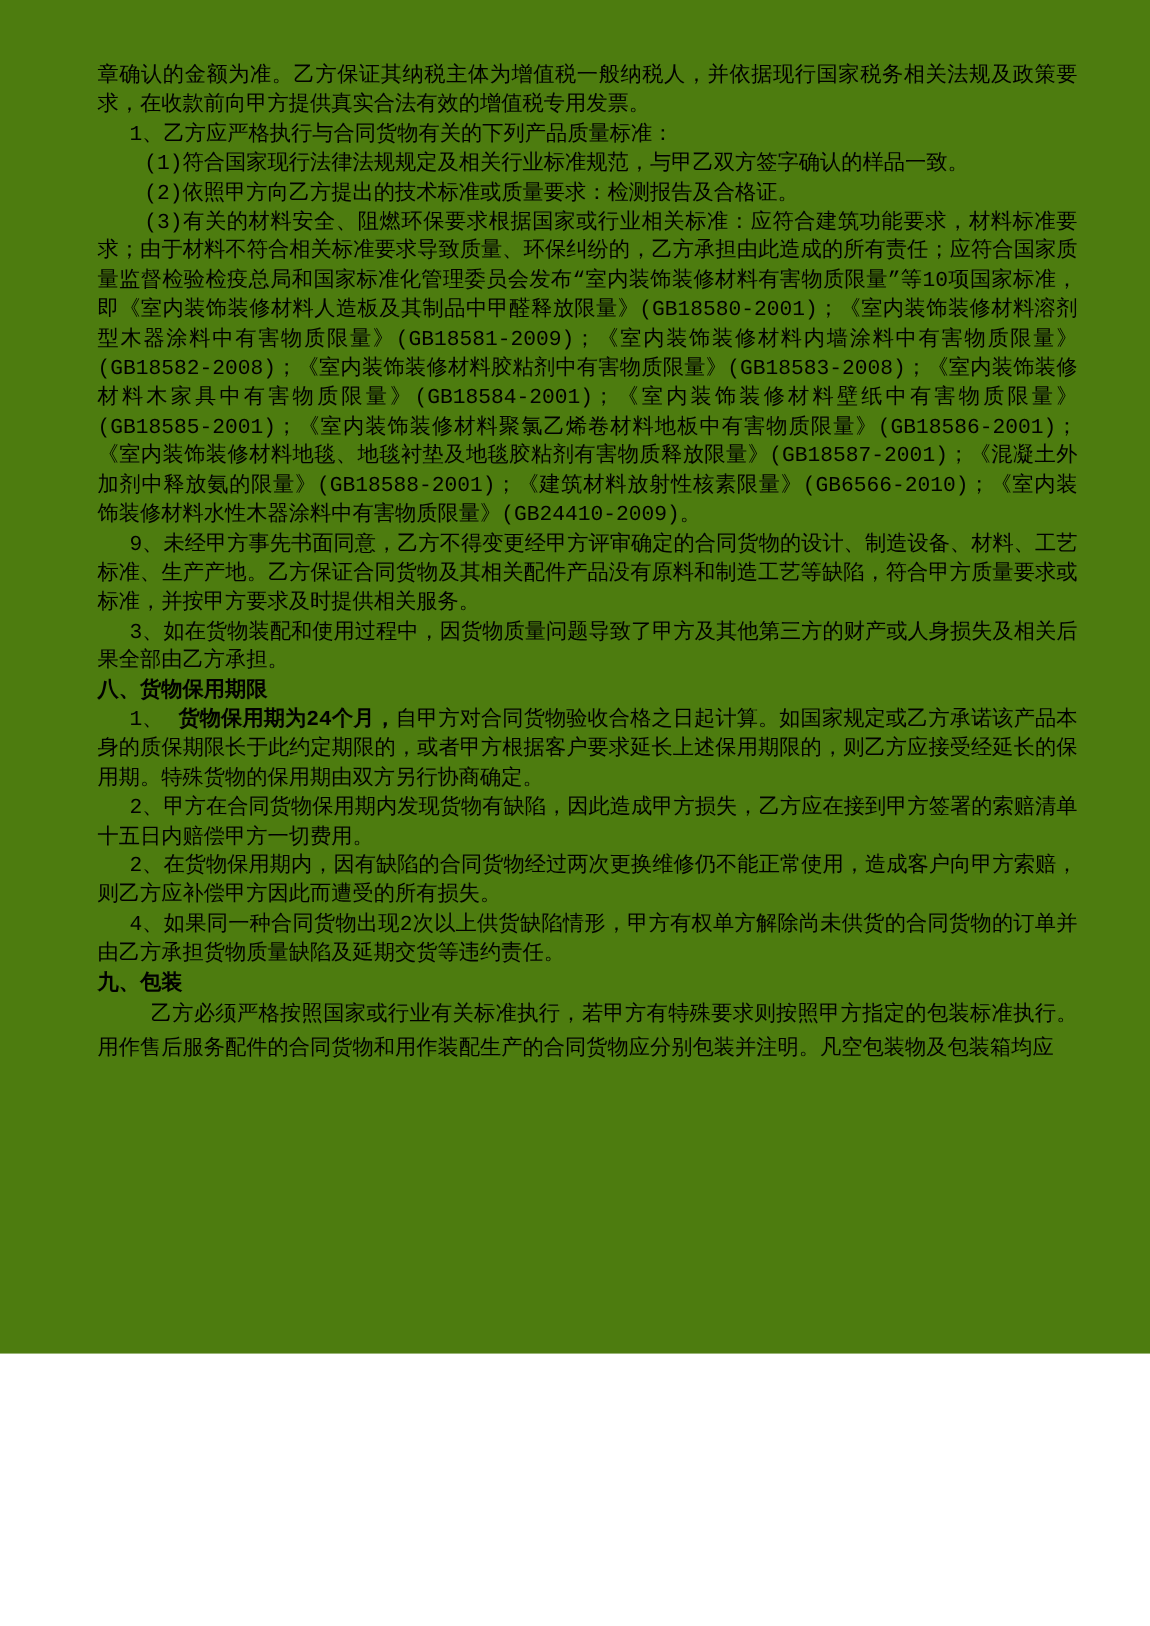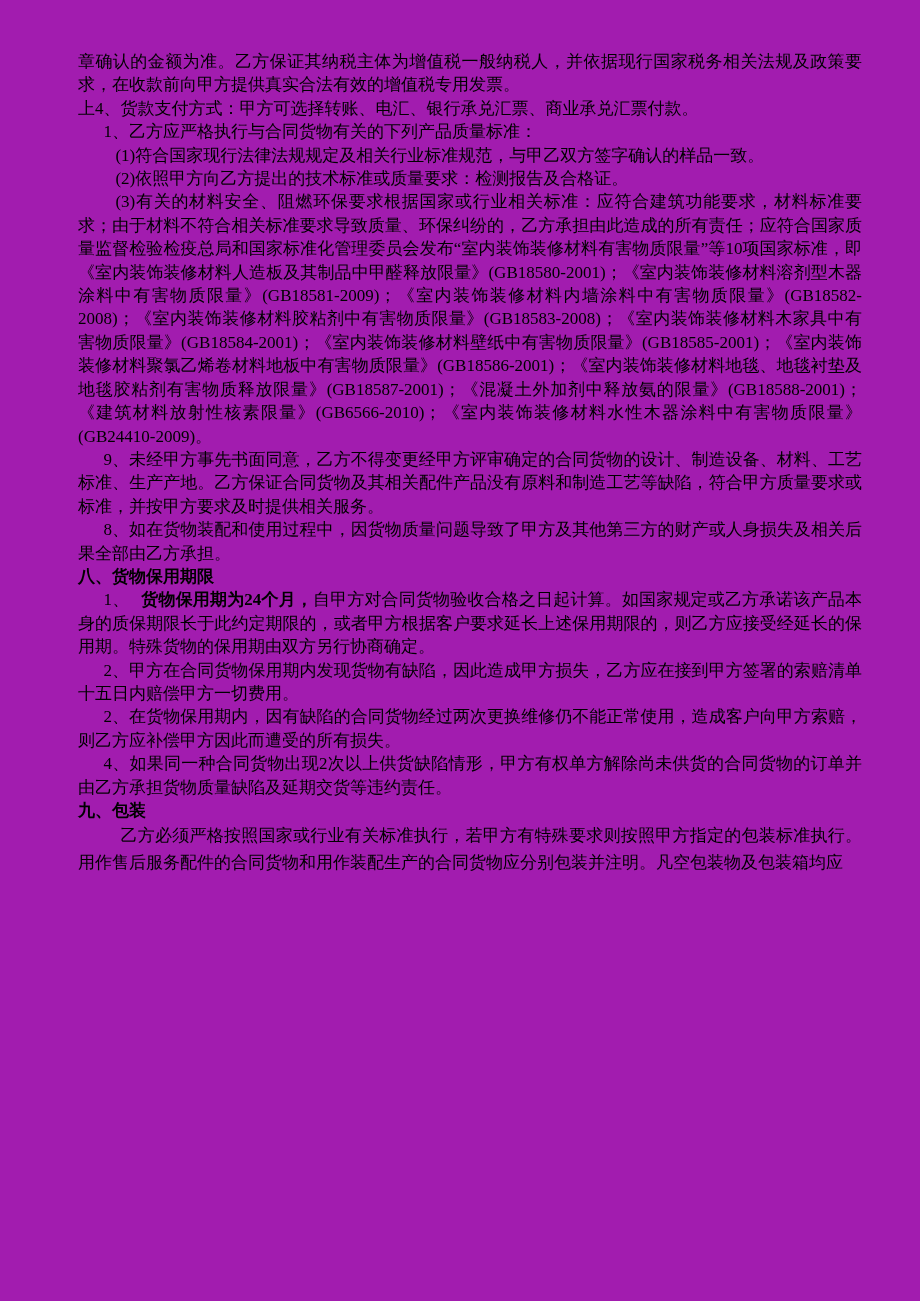--- a/index.html
+++ b/index.html
@@ -1,50 +1,49 @@
 <!DOCTYPE html>
 <html lang="zh"><head>
 <meta charset="utf-8">
 <style>
   html, body { margin: 0; padding: 0; background: #ffffff; }
   .page {
     position: relative;
     width: 920px;
-    height: 1301px;
+    height: 1083px;
     box-sizing: border-box;
-    background: #a21caf;
+    background: #4d7c0f;
     color: #000000;
     padding: 50px 58px 0 78px;
-    font-family: Liberation Serif, serif;
+    font-family: Liberation Mono, monospace;
     font-size: 17px;
     line-height: 23.4px;
     text-align: justify;
     overflow: hidden;
   }
   .page p { margin: 0; padding: 0; }
   .cont    { text-indent: 0; }
   .para    { text-indent: 1.5em; }
   .sub     { text-indent: 2.2em; }
   .heading { text-indent: 0; font-weight: bold; }
   .h9      { margin-top: 10px; }
   .sec9    { text-indent: 2.5em; line-height: 27px; margin-top: 3px; }
   b { font-weight: bold; margin-left: 12px; }
 </style>
 </head>
 <body>
 
 <div class="page">
   <p class="cont">章确认的金额为准。乙方保证其纳税主体为增值税一般纳税人，并依据现行国家税务相关法规及政策要求，在收款前向甲方提供真实合法有效的增值税专用发票。</p>
-  <p class="cont">上4、货款支付方式：甲方可选择转账、电汇、银行承兑汇票、商业承兑汇票付款。</p>
   <p class="para">1、乙方应严格执行与合同货物有关的下列产品质量标准：</p>
   <p class="sub">(1)符合国家现行法律法规规定及相关行业标准规范，与甲乙双方签字确认的样品一致。</p>
   <p class="sub">(2)依照甲方向乙方提出的技术标准或质量要求：检测报告及合格证。</p>
   <p class="sub">(3)有关的材料安全、阻燃环保要求根据国家或行业相关标准：应符合建筑功能要求，材料标准要求；由于材料不符合相关标准要求导致质量、环保纠纷的，乙方承担由此造成的所有责任；应符合国家质量监督检验检疫总局和国家标准化管理委员会发布“室内装饰装修材料有害物质限量”等10项国家标准，即《室内装饰装修材料人造板及其制品中甲醛释放限量》(GB18580-2001)；《室内装饰装修材料溶剂型木器涂料中有害物质限量》(GB18581-2009)；《室内装饰装修材料内墙涂料中有害物质限量》(GB18582-2008)；《室内装饰装修材料胶粘剂中有害物质限量》(GB18583-2008)；《室内装饰装修材料木家具中有害物质限量》(GB18584-2001)；《室内装饰装修材料壁纸中有害物质限量》(GB18585-2001)；《室内装饰装修材料聚氯乙烯卷材料地板中有害物质限量》(GB18586-2001)；《室内装饰装修材料地毯、地毯衬垫及地毯胶粘剂有害物质释放限量》(GB18587-2001)；《混凝土外加剂中释放氨的限量》(GB18588-2001)；《建筑材料放射性核素限量》(GB6566-2010)；《室内装饰装修材料水性木器涂料中有害物质限量》(GB24410-2009)。</p>
   <p class="para">9、未经甲方事先书面同意，乙方不得变更经甲方评审确定的合同货物的设计、制造设备、材料、工艺标准、生产产地。乙方保证合同货物及其相关配件产品没有原料和制造工艺等缺陷，符合甲方质量要求或标准，并按甲方要求及时提供相关服务。</p>
-  <p class="para">8、如在货物装配和使用过程中，因货物质量问题导致了甲方及其他第三方的财产或人身损失及相关后果全部由乙方承担。</p>
+  <p class="para">3、如在货物装配和使用过程中，因货物质量问题导致了甲方及其他第三方的财产或人身损失及相关后果全部由乙方承担。</p>
   <p class="heading">八、货物保用期限</p>
   <p class="para"><span>1、</span><b>货物保用期为24个月，</b><span>自甲方对合同货物验收合格之日起计算。如国家规定或乙方承诺该产品本身的质保期限长于此约定期限的，或者甲方根据客户要求延长上述保用期限的，则乙方应接受经延长的保用期。特殊货物的保用期由双方另行协商确定。</span></p>
   <p class="para">2、甲方在合同货物保用期内发现货物有缺陷，因此造成甲方损失，乙方应在接到甲方签署的索赔清单十五日内赔偿甲方一切费用。</p>
   <p class="para">2、在货物保用期内，因有缺陷的合同货物经过两次更换维修仍不能正常使用，造成客户向甲方索赔，则乙方应补偿甲方因此而遭受的所有损失。</p>
   <p class="para">4、如果同一种合同货物出现2次以上供货缺陷情形，甲方有权单方解除尚未供货的合同货物的订单并由乙方承担货物质量缺陷及延期交货等违约责任。</p>
   <p class="heading h9">九、包装</p>
   <p class="sec9">乙方必须严格按照国家或行业有关标准执行，若甲方有特殊要求则按照甲方指定的包装标准执行。用作售后服务配件的合同货物和用作装配生产的合同货物应分别包装并注明。凡空包装物及包装箱均应</p>
 </div>
 
 </body></html>

